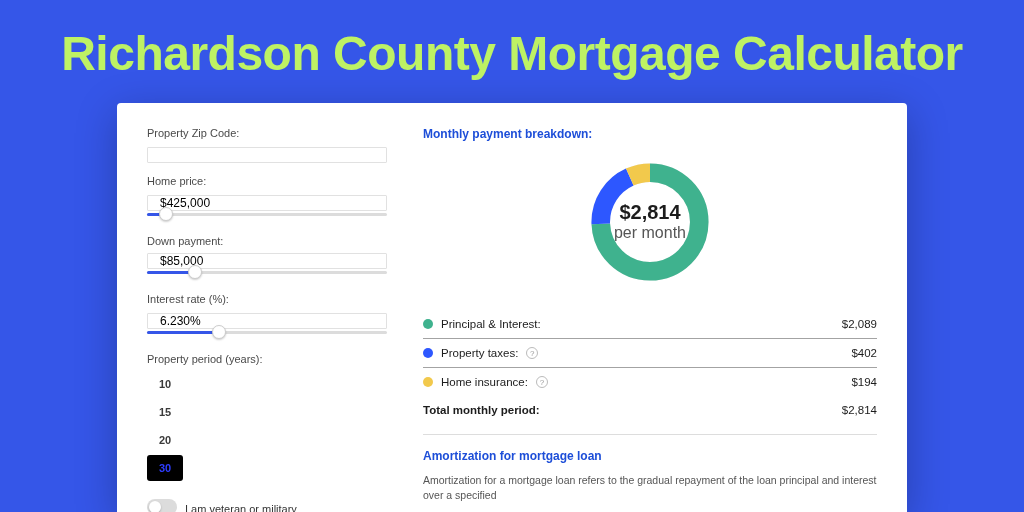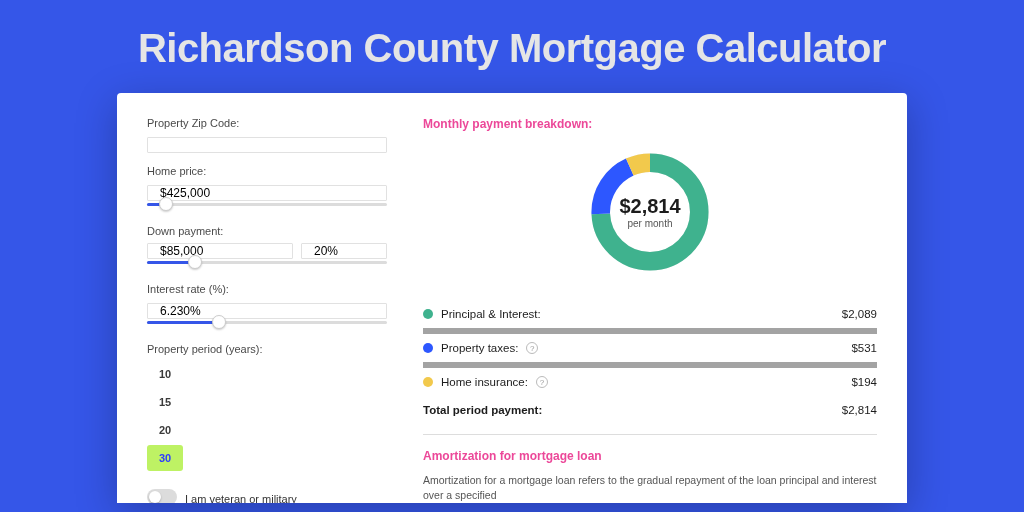--- a/index.html
+++ b/index.html
@@ -4,22 +4,22 @@
 <style>
   * { box-sizing: border-box; margin: 0; padding: 0; }
   html, body { width: 1024px; height: 512px; overflow: hidden; }
   body {
     background: #3556e8;
     font-family: -apple-system, BlinkMacSystemFont, "Segoe UI", Arial, sans-serif;
     color: #1c1c1c;
   }
   .page-title {
     text-align: center;
-    color: #e5e5e5;
-    font-size: 40px;
+    color: #bef264;
+    font-size: 48px;
     font-weight: 700;
     padding: 26px 0 22px;
     letter-spacing: -0.5px;
   }
   .card {
     background: #fff;
     width: 790px;
     margin: 0 auto;
     border-radius: 4px 4px 0 0;
     box-shadow: 0 10px 40px rgba(0,0,0,.25);
@@ -67,53 +67,53 @@
   .pair { display: flex; gap: 8px; }
   .pair .input.wide { flex: 2; }
   .pair .input.nar  { flex: 1; }
 
   .period-row { display: flex; gap: 2px; margin-top: 2px; flex-direction: column; }
   .period-btn {
     width: 36px; height: 26px; display: flex; align-items: center;
     justify-content: center; font-size: 11px; font-weight: 600;
     color: #3a3a3a; border-radius: 3px; cursor: pointer;
   }
-  .period-btn.active { background: #bef264; color: #2d3cff; }
+  .period-btn.active { background: #000000; color: #2d3cff; }
 
   .toggle-row { display: flex; align-items: flex-end; gap: 8px; margin-top: 18px; }
   .toggle {
     width: 30px; height: 16px; border-radius: 10px; background: #dcdcdc;
     position: relative;
   }
   .toggle::after {
     content: ""; position: absolute; width: 12px; height: 12px;
     border-radius: 50%; background: #fff; top: 2px; left: 2px;
     box-shadow: 0 1px 2px rgba(0,0,0,.25);
   }
   .toggle-label { font-size: 11px; color: #333; }
 
   .section-heading {
-    font-size: 12px; font-weight: 700; color: #ec4899;
+    font-size: 12px; font-weight: 700; color: #1d4ed8;
     margin-bottom: 4px;
   }
 
   .donut-wrap {
     display: flex; justify-content: center; align-items: center;
     height: 145px; margin: 8px 0 16px;
   }
   .donut-label { text-align: center; }
   .donut-amount { font-size: 20px; font-weight: 800; }
-  .donut-sub { font-size: 10px; color: #555; }
+  .donut-sub { font-size: 16px; color: #555; }
   svg.donut { transform: rotate(-90deg); }
 
   .li-row {
     display: flex; align-items: center; justify-content: space-between;
     padding: 8px 0; font-size: 11.5px;
   }
-  .li-row + .li-row { border-top: 6px solid #a3a3a3; justify-content: space-between; }
+  .li-row + .li-row { border-top: 1px solid #a3a3a3; justify-content: space-between; }
   .li-left { display: flex; align-items: center; gap: 8px; }
   .swatch { width: 10px; height: 10px; border-radius: 50%; }
   .sw-green  { background: #3fb28e; }
   .sw-blue   { background: #2d57ff; }
   .sw-yellow { background: #f2c94c; }
   .help-icon {
     width: 12px; height: 12px; border-radius: 50%; border: 1px solid #bbb;
     display: inline-flex; align-items: center; justify-content: center;
     font-size: 8px; color: #999; cursor: pointer;
   }
@@ -143,21 +143,20 @@
     <input class="input" value="$425,000" style="">
     <div class="slider-wrap">
       <div class="slider-track"></div>
       <div class="slider-fill" style="width:8%"></div>
       <div class="slider-thumb" style="left:calc(8% - 7px)"></div>
     </div>
 
     <label class="field-label mt">Down payment:</label>
     <div class="pair">
       <input class="input wide" value="$85,000" style="">
-      <input class="input nar" value="20%" style="">
     </div>
     <div class="slider-wrap">
       <div class="slider-track"></div>
       <div class="slider-fill" style="width:20%"></div>
       <div class="slider-thumb" style="left:calc(20% - 7px)"></div>
     </div>
 
     <label class="field-label mt">Interest rate (%):</label>
     <input class="input" value="6.230%" style="">
     <div class="slider-wrap">
@@ -207,35 +206,35 @@
 
     </div>
     <span class="li-value">$2,089</span>
         </div>
         <div class="li-row">
     <div class="li-left">
       <span class="swatch sw-blue"></span>
       <span>Property taxes:</span>
       <span class="help-icon">?</span>
     </div>
-    <span class="li-value">$531</span>
+    <span class="li-value">$402</span>
         </div>
         <div class="li-row">
     <div class="li-left">
       <span class="swatch sw-yellow"></span>
       <span>Home insurance:</span>
       <span class="help-icon">?</span>
     </div>
     <span class="li-value">$194</span>
         </div>
       </div>
 
     <div class="li-row total">
       <div class="li-left">
-        <span>Total period payment:</span>
+        <span>Total monthly period:</span>
       </div>
       <span class="li-value">$2,814</span>
     </div>
 
     <div class="amort-box">
       <div class="section-heading">Amortization for mortgage loan</div>
       <div class="amort-text">Amortization for a mortgage loan refers to the gradual repayment of the loan principal and interest over a specified</div>
     </div>
   </div>
 

